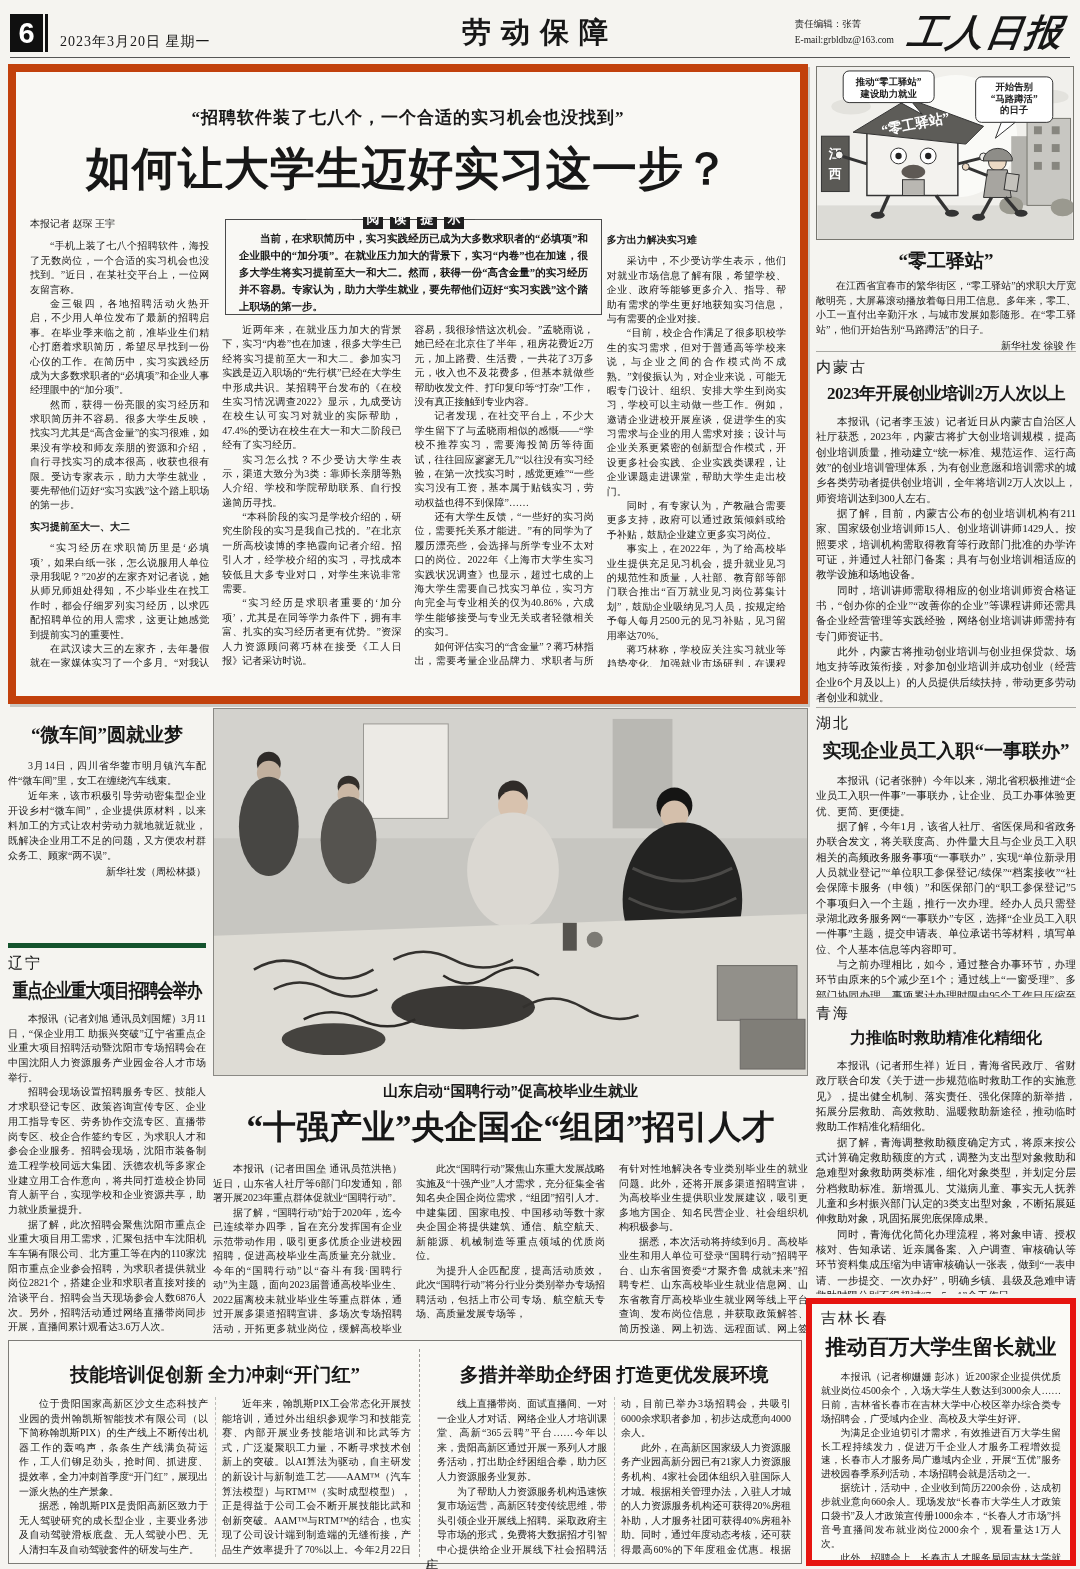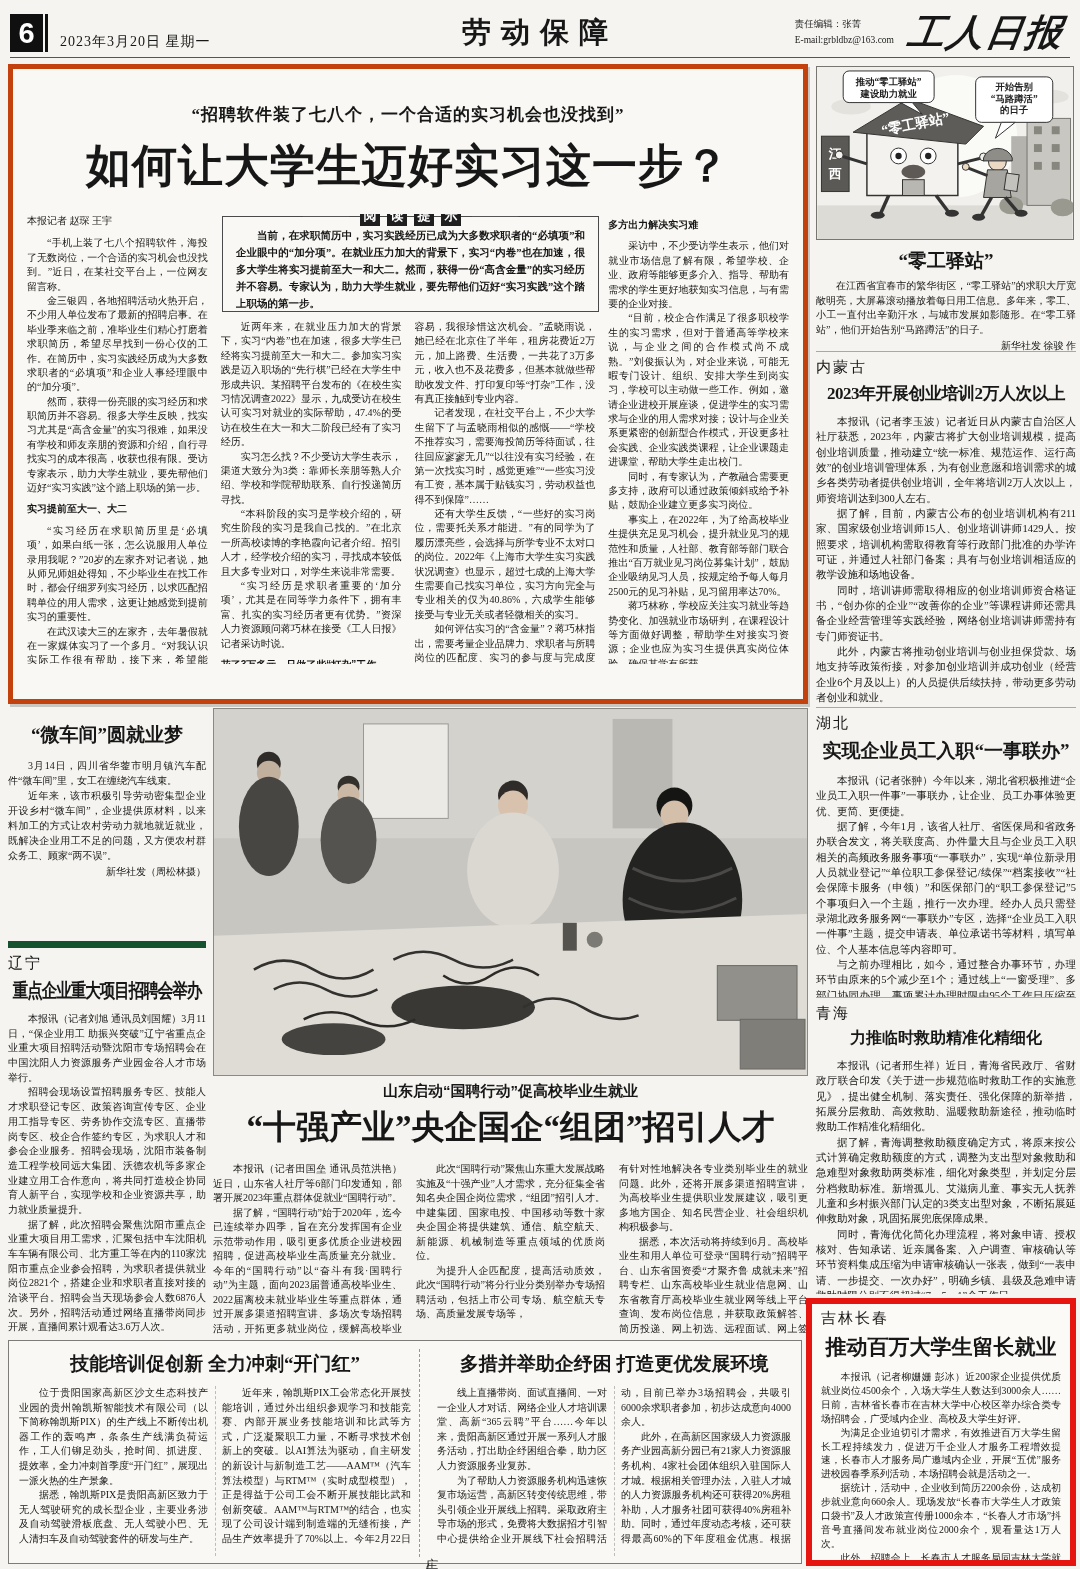--- a/index.html
+++ b/index.html
@@ -15,36 +15,36 @@
 .section{position:absolute;left:50%;transform:translateX(-50%);font-size:29px;font-weight:900;letter-spacing:10px}
 .hdr-right{margin-left:auto;display:flex;align-items:center;gap:14px}
 .ed-block{font-size:9.5px;line-height:1.6;color:#222}
 .masthead{font-size:37px;font-weight:bold;font-style:italic;transform:skewX(-8deg);letter-spacing:2px;padding-right:6px}
 
 .kicker{font-size:15px;letter-spacing:2px}
 p.bp{font-size:10.5px;line-height:1.46;text-align:justify;text-indent:2em}
 .noindent{text-indent:0 !important}
 .rule-b{border-bottom:1px solid #a9a8a3}
 
-#mainbox{left:8px;top:64px;width:800px;height:640px;border:5px solid #c2410c;background:#f9f8f4;box-shadow:2px 3px 0 #c8c7c2;padding:12px 14px}
+#mainbox{left:8px;top:64px;width:800px;height:640px;border:8px solid #c2410c;background:#f9f8f4;box-shadow:2px 3px 0 #c8c7c2;padding:12px 14px}
 .quote{text-align:center;font-size:17px;font-weight:bold;margin-top:22px;letter-spacing:1px}
 .mainhead{text-align:center;font-size:45px;font-weight:900;letter-spacing:1px;margin-top:10px}
 #cols{position:relative;margin-top:18px;display:flex;gap:13px;height:450px;overflow:hidden}
 .mcol{flex:1;overflow:hidden}
 .mcol p{font-size:10px;line-height:1.44;text-align:justify;text-indent:2em}
 .pad-top{padding-top:106px}
 .msub{font-weight:bold;font-size:13.5px;text-align:center;margin:7px 0;text-indent:0 !important}
 .mbyline{font-weight:normal;font-size:11.5px;margin-bottom:8px;text-indent:0 !important}
 #tipbox{position:absolute;left:195px;top:2px;width:377px;height:96px;border:1.5px solid #4a4a4a;padding:10px 13px 6px}
 #tiplabel{position:absolute;top:-11px;left:0;width:100%;display:flex;justify-content:center;align-items:center;gap:7px}
 #tiplabel .tl{width:20px;height:20px;background:#1f1f1f;color:#fff;font-size:13px;font-weight:bold;line-height:20px;text-align:center}
 #tiplabel .tl-line{width:46px;border-top:1px solid #555;margin:0 4px}
 #tiptext{font-size:10.5px;line-height:1.62;font-weight:bold;text-align:justify;text-indent:2em}
 
-#wcj{left:8px;top:710px;width:198px;height:238px;border-bottom:7px solid #14532d;padding-top:6px}
+#wcj{left:8px;top:710px;width:198px;height:238px;border-bottom:5px solid #14532d;padding-top:6px}
 .wcj-head{text-align:center;font-size:19px;font-weight:900;white-space:nowrap;margin:6px 0 10px}
 #wcj p{font-size:10px;line-height:1.5}
 .credit-line{text-align:right;font-size:10px;margin-top:2px}
 #ln{left:8px;top:954px;width:198px;height:380px;overflow:hidden}
 .ln-head{font-size:15.5px;font-weight:900;text-align:center;white-space:nowrap;letter-spacing:-1px;margin:8px 0 10px;transform:scaleY(1.25)}
 #ln p{font-size:10px;line-height:1.47}
 
 #photo{left:213px;top:708px;width:595px;height:368px;border:1px solid #8a8984;background:#c9c8c3}
 #sd{left:213px;top:1082px;width:595px;height:252px}
 .sd-kicker{text-align:center;font-weight:bold;font-size:15px}
@@ -52,21 +52,21 @@
 .sd-cols{display:flex;gap:14px;height:172px;overflow:hidden}
 .sd-col{flex:1;overflow:hidden}
 .sd-col p{font-size:10px;line-height:1.45;text-align:justify;text-indent:2em}
 
 #bottom{left:8px;top:1340px;width:794px;height:224px;border:1.5px solid #7d7c77;background:#f9f8f4;display:flex;padding:8px 10px 6px}
 .b-art{overflow:hidden}
 #jn{width:392px}
 #bdiv{width:18px;border-left:1px dashed #989792;margin-left:8px;position:relative}
 #adlabel{position:absolute;bottom:0;left:3px;writing-mode:vertical-rl;font-size:12.5px;letter-spacing:5px;color:#2c2c2c}
 #dc{flex:1}
-.b-head{text-align:center;font-weight:900;font-size:19px;margin:2px 0 9px;white-space:nowrap}
+.b-head{text-align:center;font-weight:900;font-size:19px;margin:13px 0 9px;white-space:nowrap}
 .b-cols{column-count:2;column-gap:14px;column-rule:1px dashed #bdbcb7;height:170px;overflow:hidden}
 .b-cols p{font-size:10px;line-height:1.46;text-align:justify;text-indent:2em}
 
 .rart{position:absolute;left:816px;width:260px;overflow:hidden}
 .r-head{font-weight:900;text-align:center;white-space:nowrap;margin:5px 0 9px}
 .rart p{font-size:10.5px;line-height:1.46;text-align:justify;text-indent:2em}
 #cartoonbox{top:66px;height:286px}
 #cartoonbox svg{border:1px solid #77766f;background:#f1f0ec;display:block}
 .c-title{text-align:center;font-size:19px;font-weight:900;margin:8px 0 5px}
 #nmg{top:358px;height:350px}
@@ -129,21 +129,21 @@
 
     </div>
     <div class="mcol pad-top">
       <p class="noindent">容易，我很珍惜这次机会。”孟晓雨说，她已经在北京住了半年，租房花费近2万元，加上路费、生活费，一共花了3万多元，收入也不及花费多，但基本就做些帮助收发文件、打印复印等“打杂”工作，没有真正接触到专业内容。</p>
       <p>记者发现，在社交平台上，不少大学生留下了与孟晓雨相似的感慨——“学校不推荐实习，需要海投简历等待面试，往往回应寥寥无几”“以往没有实习经验，在第一次找实习时，感觉更难”“一些实习没有工资，基本属于贴钱实习，劳动权益也得不到保障”……</p>
       <p>还有大学生反馈，“一些好的实习岗位，需要托关系才能进。”有的同学为了履历漂亮些，会选择与所学专业不太对口的岗位。2022年《上海市大学生实习实践状况调查》也显示，超过七成的上海大学生需要自己找实习单位，实习方向完全与专业相关的仅为40.86%，六成学生能够接受与专业无关或者轻微相关的实习。</p>
       <p>如何评估实习的“含金量”？蒋巧林指出，需要考量企业品牌力、求职者与所聘岗位的匹配度、实习的参与度与完成度等。</p>
 
     </div>
     <div class="mcol">
-      <p class="msub hei" style="margin-top:4px">多方出力解决实习难</p>
+      <p class="msub hei" style="margin-top:16px">多方出力解决实习难</p>
       <p>采访中，不少受访学生表示，他们对就业市场信息了解有限，希望学校、企业、政府等能够更多介入、指导、帮助有需求的学生更好地获知实习信息，与有需要的企业对接。</p>
       <p>“目前，校企合作满足了很多职校学生的实习需求，但对于普通高等学校来说，与企业之间的合作模式尚不成熟。”刘俊振认为，对企业来说，可能无暇专门设计、组织、安排大学生到岗实习，学校可以主动做一些工作。例如，邀请企业进校开展座谈，促进学生的实习需求与企业的用人需求对接；设计与企业关系更紧密的创新型合作模式，开设更多社会实践、企业实践类课程，让企业课题走进课堂，帮助大学生走出校门。</p>
       <p>同时，有专家认为，产教融合需要更多支持，政府可以通过政策倾斜或给予补贴，鼓励企业建立更多实习岗位。</p>
       <p>事实上，在2022年，为了给高校毕业生提供充足见习机会，提升就业见习的规范性和质量，人社部、教育部等部门联合推出“百万就业见习岗位募集计划”，鼓励企业吸纳见习人员，按规定给予每人每月2500元的见习补贴，见习留用率达70%。</p>
       <p>蒋巧林称，学校应关注实习就业等趋势变化、加强就业市场研判，在课程设计等方面做好调整，帮助学生对接实习资源；企业也应为实习生提供真实岗位体验，确保其学有所获。</p>
 
     </div>
   </div>
 </div>
 

